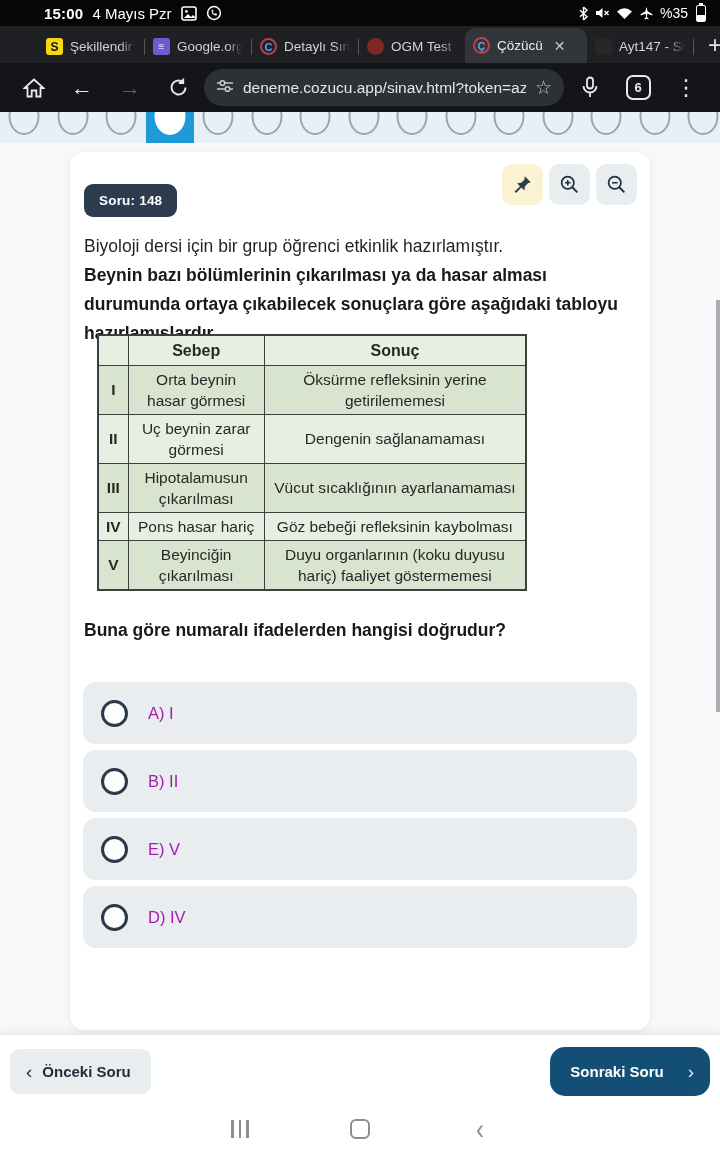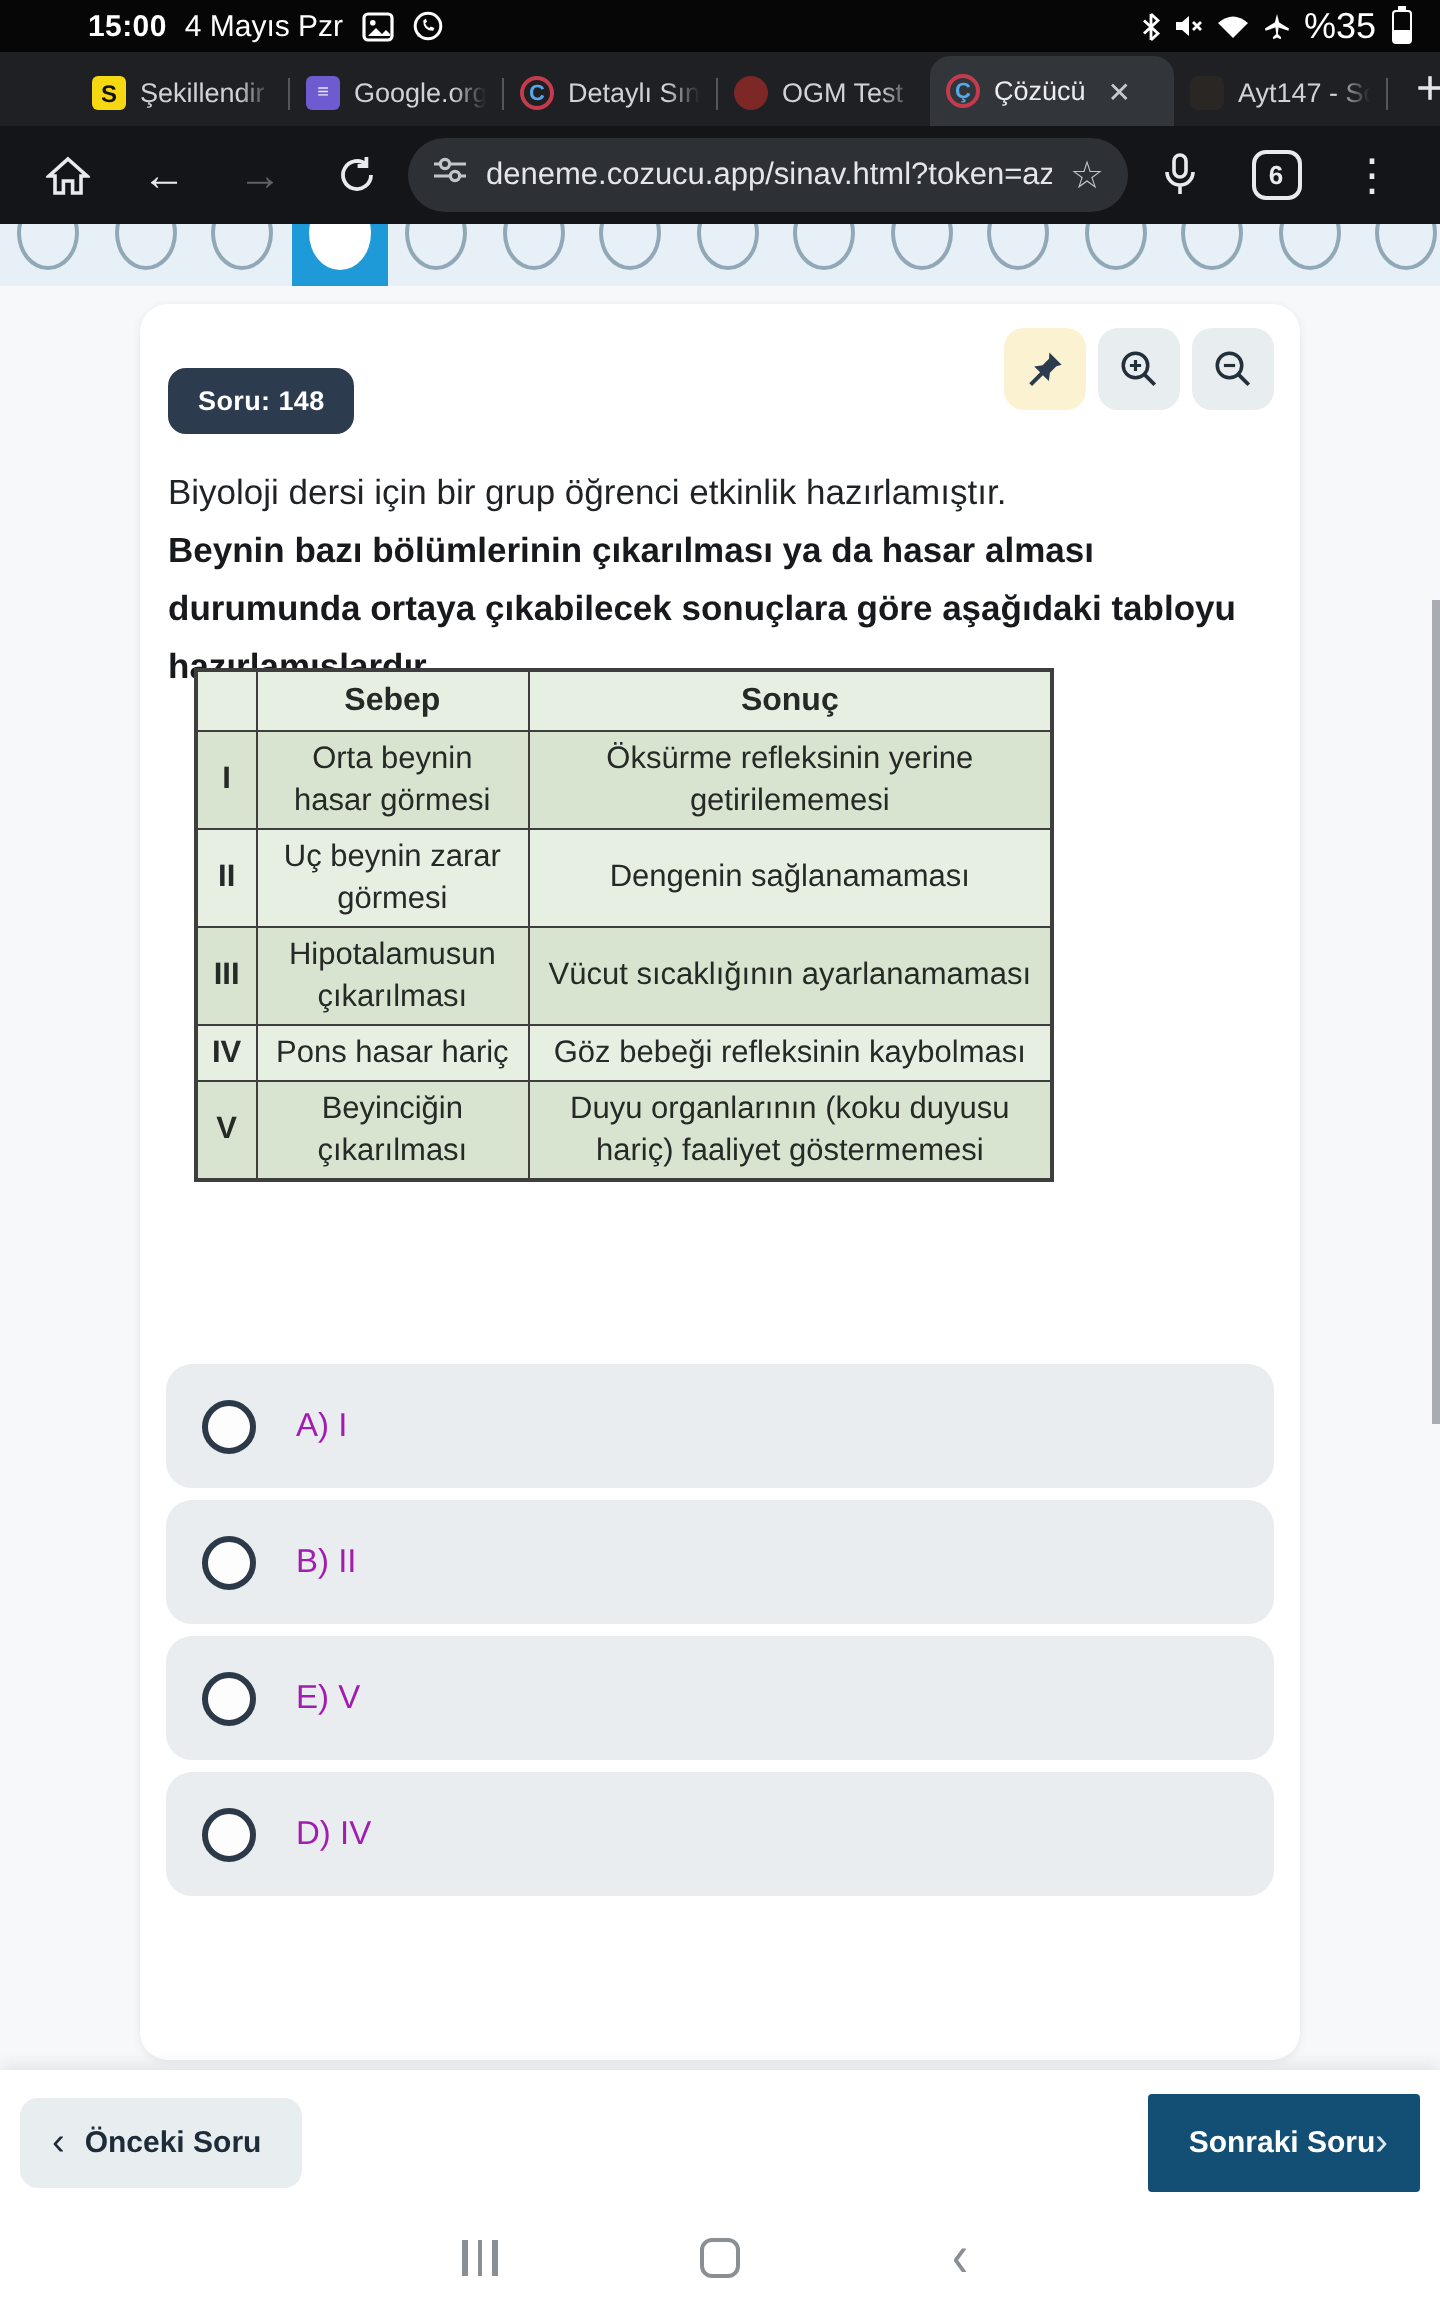--- a/index.html
+++ b/index.html
@@ -6,21 +6,21 @@
   html,body { width:720px; height:1152px; }
   body { font-family:"Liberation Sans", sans-serif; position:relative; width:720px; height:1152px; overflow:hidden; background:#fff; }
 
   
   .status-bar { position:absolute; left:0; top:0; width:720px; height:26px; background:#060606; color:#fff;
     display:flex; align-items:center; justify-content:space-between; padding:0 14px 0 44px; font-size:15px; }
   .status-left { display:flex; align-items:center; gap:9px; }
   .status-right { display:flex; align-items:center; gap:6px; }
   .sb-time { font-weight:bold; letter-spacing:.2px; }
   .sb-icon svg { display:block; }
-  .sb-batt { font-size:18px; }
+  .sb-batt { font-size:14px; }
   .battery-shell { width:10px; height:17px; border:1.5px solid #fff; border-radius:2px; position:relative; margin-left:2px; }
   .battery-shell:before { content:""; position:absolute; top:-3px; left:2px; width:4px; height:2px; background:#fff; }
   .battery-fill { position:absolute; bottom:0; left:0; right:0; height:35%; background:#fff; }
 
   
   .tab-strip { position:absolute; left:0; top:26px; width:720px; height:37px; background:#1e2023;
     display:flex; align-items:flex-end; padding-left:38px; }
   .tab { height:33px; display:flex; align-items:center; gap:7px; padding:0 8px; width:106px; overflow:hidden;
     color:#cfd2d6; font-size:13.5px; white-space:nowrap; position:relative; flex:0 0 auto; }
   .tab.active { background:#32363b; border-radius:10px 10px 0 0; width:122px; color:#eceef0; height:35px; }
@@ -91,22 +91,22 @@
   .options { position:absolute; left:13px; top:530px; width:554px; display:flex; flex-direction:column; gap:6px; }
   .option { height:62px; background:#e9edef; border-radius:13px; display:flex; align-items:center; padding:0 18px; gap:20px; }
   .radio { width:27px; height:27px; border:3.4px solid #2b3948; border-radius:50%; background:#fdfdfd; flex:0 0 auto; }
   .opt-label { font-size:16.5px; color:#a21caf; }
 
   
   .footer-bar { position:absolute; left:0; top:1035px; width:720px; height:70px; background:#fff;
     box-shadow:0 -2px 8px rgba(40,60,80,.10); }
   .prev-btn { position:absolute; left:10px; top:14px; height:45px; background:#e8edf0; border-radius:9px;
     display:flex; align-items:center; gap:10px; padding:0 20px 0 16px; color:#1e2b38; font-size:15px; font-weight:bold; }
-  .next-btn { position:absolute; right:10px; top:12px; height:49px; background:#134e74; border-radius:2px;
-    display:flex; align-items:center; gap:0; padding:0 16px 0 20px; color:#fff; font-size:15px; font-weight:bold; }
+  .next-btn { position:absolute; right:10px; top:12px; height:49px; background:#134e74; border-radius:15px;
+    display:flex; align-items:center; gap:24px; padding:0 16px 0 20px; color:#fff; font-size:15px; font-weight:bold; }
   .chev { font-size:19px; font-weight:normal; }
   .next-btn .chev { color:#dce8f0; }
 
   
   .android-nav { position:absolute; left:0; top:1105px; width:720px; height:47px; background:#fff;
     display:flex; align-items:center; justify-content:center; gap:76px; }
   .an-btn { color:#8a8f93; display:flex; align-items:center; justify-content:center; width:44px; height:34px; }
   .recents { display:flex; gap:5px; }
   .recents i { width:2.5px; height:18px; background:#8a8f93; }
   .home-sq { width:20px; height:20px; border:2.5px solid #8a8f93; border-radius:6px; }
@@ -344,20 +344,21 @@
           <td>Göz bebeği refleksinin kaybolması</td>
         </tr>
         <tr class="row-odd">
           <td class="cell-num">V</td>
           <td>Beyinciğin çıkarılması</td>
           <td>Duyu organlarının (koku duyusu hariç) faaliyet göstermemesi</td>
         </tr>
       </tbody>
     </table>
 
+    <div class="q-stem">Buna göre numaralı ifadelerden hangisi doğrudur?</div>
 
     <div class="options">
       <div class="option">
         <span class="radio"></span>
         <span class="opt-label">A) I</span>
       </div>
       <div class="option">
         <span class="radio"></span>
         <span class="opt-label">B) II</span>
       </div>

